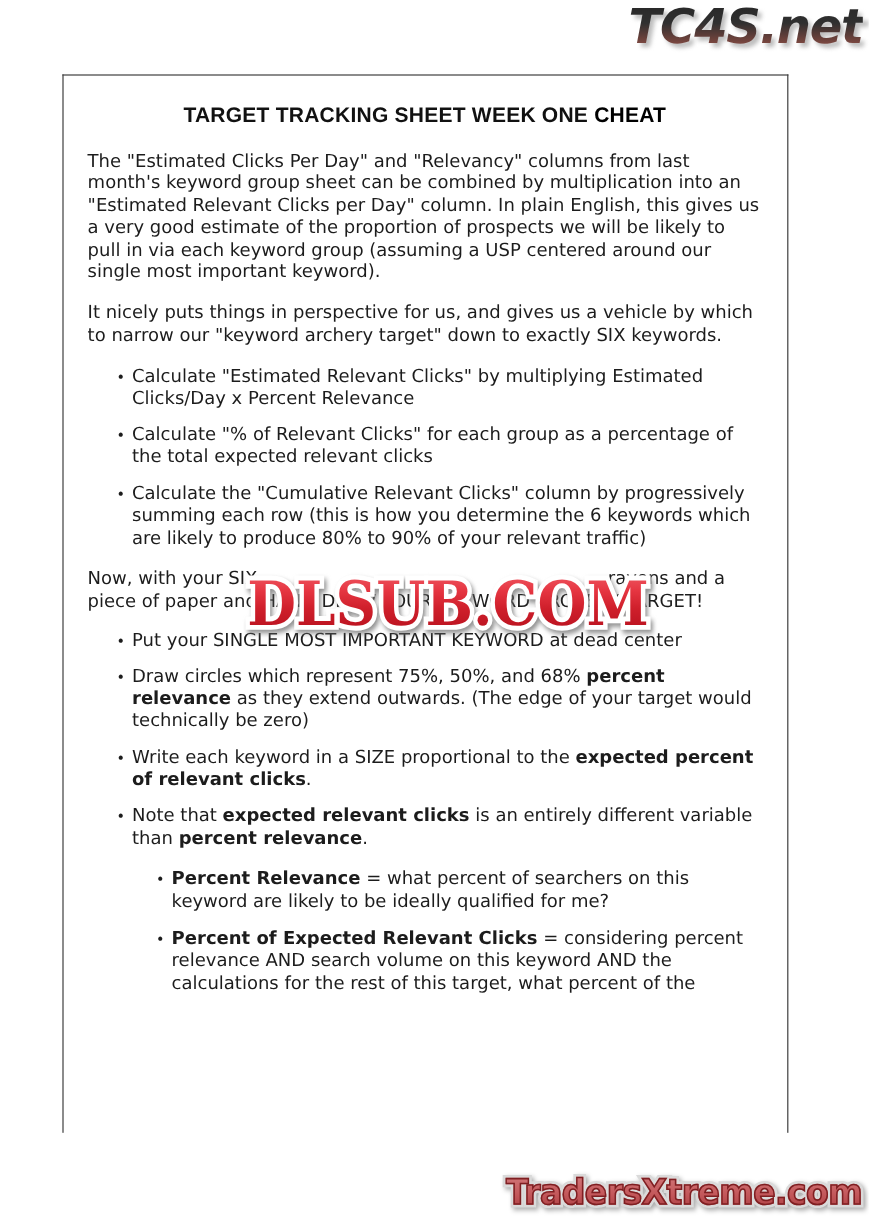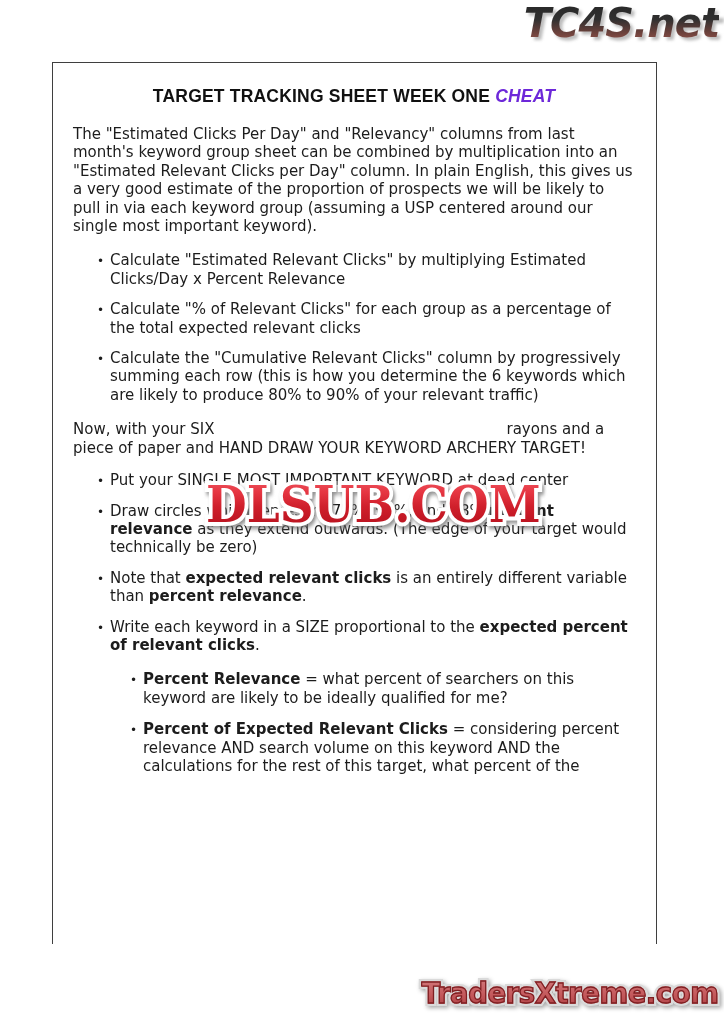--- a/index.html
+++ b/index.html
@@ -40,21 +40,21 @@
     background: #ffffff;
   }
   .doc-title {
     text-align: center;
     font-family: "Liberation Sans", sans-serif;
     font-weight: bold; font-size: 17.5px;
     margin: 6px 0 18px 0;
     color: #111111;
     letter-spacing: 0.2px;
   }
-  .doc-title .highlight { color: #6d28d9; font-style: italic; }
+  .doc-title .highlight { color: #000000; }
 
   .doc-box p, .doc-box li {
     font-size: 15px; line-height: 18.4px;
     color: #1c1c1c;
   }
   .doc-box p { margin: 0 0 16px 0; }
 
   ul.blist {
     list-style: none; margin: 0 0 16px 0; padding: 0 0 0 37px;
   }
@@ -118,37 +118,38 @@
 </div>
 
 <div class="doc-box">
 
   <div class="doc-title">
     <span>TARGET TRACKING SHEET WEEK ONE </span><span class="highlight">CHEAT</span>
   </div>
 
   <p>The "Estimated Clicks Per Day" and "Relevancy" columns from last month's keyword group sheet  can be combined by multiplication into an "Estimated Relevant Clicks per Day" column.  In plain English, this gives us a very good estimate of the proportion of prospects we will be likely to pull in via each keyword group (assuming a USP centered around our single most important keyword).</p>
 
+  <p>It nicely puts things in perspective for us, and gives us a vehicle by which to narrow our "keyword archery target" down to exactly SIX keywords.</p>
 
   <ul class="blist">
     <li>Calculate "Estimated Relevant Clicks" by multiplying Estimated Clicks/Day x Percent Relevance</li>
     <li>Calculate "% of Relevant Clicks" for each group as a percentage of the total expected relevant clicks</li>
     <li>Calculate the "Cumulative Relevant Clicks" column by progressively summing each row (this is how you determine the 6 keywords which are likely to produce 80% to 90% of your relevant traffic)</li>
   </ul>
 
   <p class="target-para">
     <span>Now, with your SIX</span><span class="gap-spacer"></span><span>rayons and a</span><br>
     <span>piece of paper and HAND DRAW YOUR KEYWORD ARCHERY TARGET!</span>
   </p>
 
   <ul class="blist">
     <li><span>Put your SINGLE MOST IMPORTANT KEYWORD at dead center</span></li>
     <li><span>Draw circles which represent 75%, 50%, and 68% </span><b>percent relevance</b><span> as they extend outwards.  (The edge of your target would technically be zero)</span></li>
+    <li><span>Write each keyword in a SIZE proportional to the </span><b>expected percent of relevant clicks</b><span>.</span></li>
     <li><span>Note that </span><b>expected relevant clicks</b><span> is an entirely different variable than </span><b>percent relevance</b><span>.</span></li>
-    <li><span>Write each keyword in a SIZE proportional to the </span><b>expected percent of relevant clicks</b><span>.</span></li>
   </ul>
 
   <ul class="blist sublist">
     <li><b>Percent Relevance</b><span> = what percent of searchers on this keyword are likely to be ideally qualified for me?</span></li>
     <li><b>Percent of Expected Relevant Clicks</b><span> = considering percent relevance AND search volume on this keyword AND the calculations for the rest of this target, what percent of the</span></li>
   </ul>
 
 </div>
 
 <div class="watermark">

